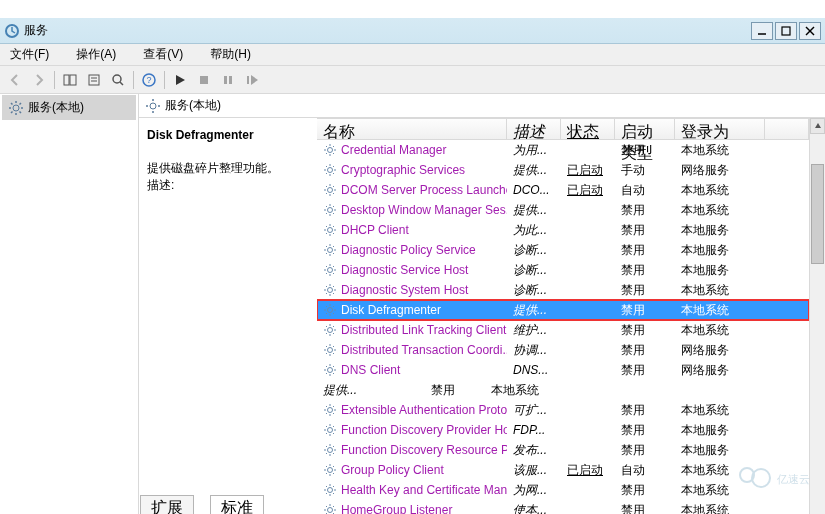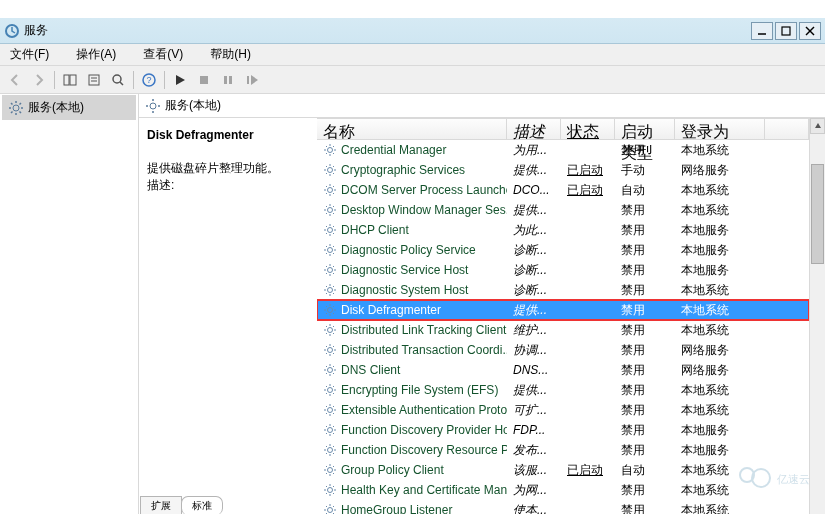--- a/index.html
+++ b/index.html
@@ -24,31 +24,31 @@
 .rightheader { height: 24px; border-bottom: 1px solid #d9d9d9; display: flex; align-items: center; padding: 0 6px; gap: 4px; background:#fff; }
 .rightbody { flex: 1; display: flex; position: relative; }
 .detailpanel { width: 178px; padding: 10px 8px; font-size: 12px; }
 .detailpanel .svcname { font-weight: bold; margin-bottom: 18px; }
 .listwrap { flex: 1; position: relative; overflow: hidden; }
 .listheader { display: flex; height: 22px; background: linear-gradient(#fdfdfd,#f0f0f0); border-bottom: 1px solid #d9d9d9; border-top: 1px solid #d9d9d9; position:relative; }
 .listheader .col { border-right: 1px solid #d9d9d9; padding: 3px 6px; font-size: 16px; color: #000; }
 .listrows { overflow-y: hidden; }
 .row { display: flex; height: 20px; align-items: center; }
 .row .cell { padding: 0 6px; white-space: nowrap; overflow: hidden; text-overflow: ellipsis; display:flex; align-items:center; gap:4px;}
-.row .name { color: #14532d; }
+.row .name { color: #a21caf; }
 .row.selected { background: #3399ff; color: #fff; outline: 2px solid #e33; outline-offset: -1px; }
 .row.selected .name, .row.selected .cell { color: #fff; }
 .svcicon { width: 14px; height: 14px; flex-shrink:0; }
 .scrollbar { width: 16px; background: #f0f0f0; border-left: 1px solid #d9d9d9; display: flex; flex-direction: column; }
 .scrollbtn { height: 16px; display:flex; align-items:center; justify-content:center; background:#e8e8e8; border:1px solid #ccc;}
 .scrolltrack { flex:1; position:relative; background:#f0f0f0;}
 .scrollthumb { position:absolute; left:1px; right:1px; top:30px; height:100px; background:#cdcdcd; border:1px solid #aaa;}
-.tabs { position:absolute; left:140px; bottom:0; height:20px; display:flex; align-items:flex-end; font-size:10px;}
+.tabs { position:absolute; left:140px; bottom:0; height:20px; display:flex; font-size:16px;gap:17px;}
 .tab { padding:2px 10px; border:1px solid #b5b5b5; border-bottom:none; background:#f5f5f5; margin-right:-1px; position:relative; top:1px;}
-.tab.active { background:#fff;border-radius:7px; }
+.tab.active { background:#fff; }
 .watermark { position:absolute; right:10px; bottom:18px; opacity:0.55; }
 .gearicon { width:16px; height:16px; }
 .c-name{width:190px;} .c-desc{width:54px;font-style:italic;} .c-status{width:54px;text-decoration:underline;} .c-start{width:60px;} .c-logon{width:90px;}
 </style>
 </head>
 <body>
 
 <div class="titlebar">
   <span class="icon">
     <svg viewBox="0 0 16 16">
@@ -458,36 +458,20 @@
                     </g>
                   </svg></span>
                 <span>DNS Client</span>
               </div>
               <div class="cell c-desc">DNS...</div>
               <div class="cell c-status"></div>
               <div class="cell c-start">禁用</div>
               <div class="cell c-logon">网络服务</div>
             </div>
             <div class="row">
-              <div class="cell c-name name">
-                <span class="svcicon"><svg viewBox="0 0 14 14">
-                    <circle cx="7" cy="7" r="2.5" fill="none" stroke="#6a8aaa" stroke-width="1"></circle>
-                    <g stroke="#6a8aaa" stroke-width="1">
-                      <line x1="7" y1="1" x2="7" y2="3"></line>
-                      <line x1="7" y1="11" x2="7" y2="13"></line>
-                      <line x1="1" y1="7" x2="3" y2="7"></line>
-                      <line x1="11" y1="7" x2="13" y2="7"></line>
-                      <line x1="3" y1="3" x2="4" y2="4"></line>
-                      <line x1="10" y1="10" x2="11" y2="11"></line>
-                      <line x1="3" y1="11" x2="4" y2="10"></line>
-                      <line x1="10" y1="4" x2="11" y2="3"></line>
-                    </g>
-                  </svg></span>
-                <span>Encrypting File System (EFS)</span>
-              </div>
               <div class="cell c-desc">提供...</div>
               <div class="cell c-status"></div>
               <div class="cell c-start">禁用</div>
               <div class="cell c-logon">本地系统</div>
             </div>
             <div class="row">
               <div class="cell c-name name">
                 <span class="svcicon"><svg viewBox="0 0 14 14">
                     <circle cx="7" cy="7" r="2.5" fill="none" stroke="#6a8aaa" stroke-width="1"></circle>
                     <g stroke="#6a8aaa" stroke-width="1">

